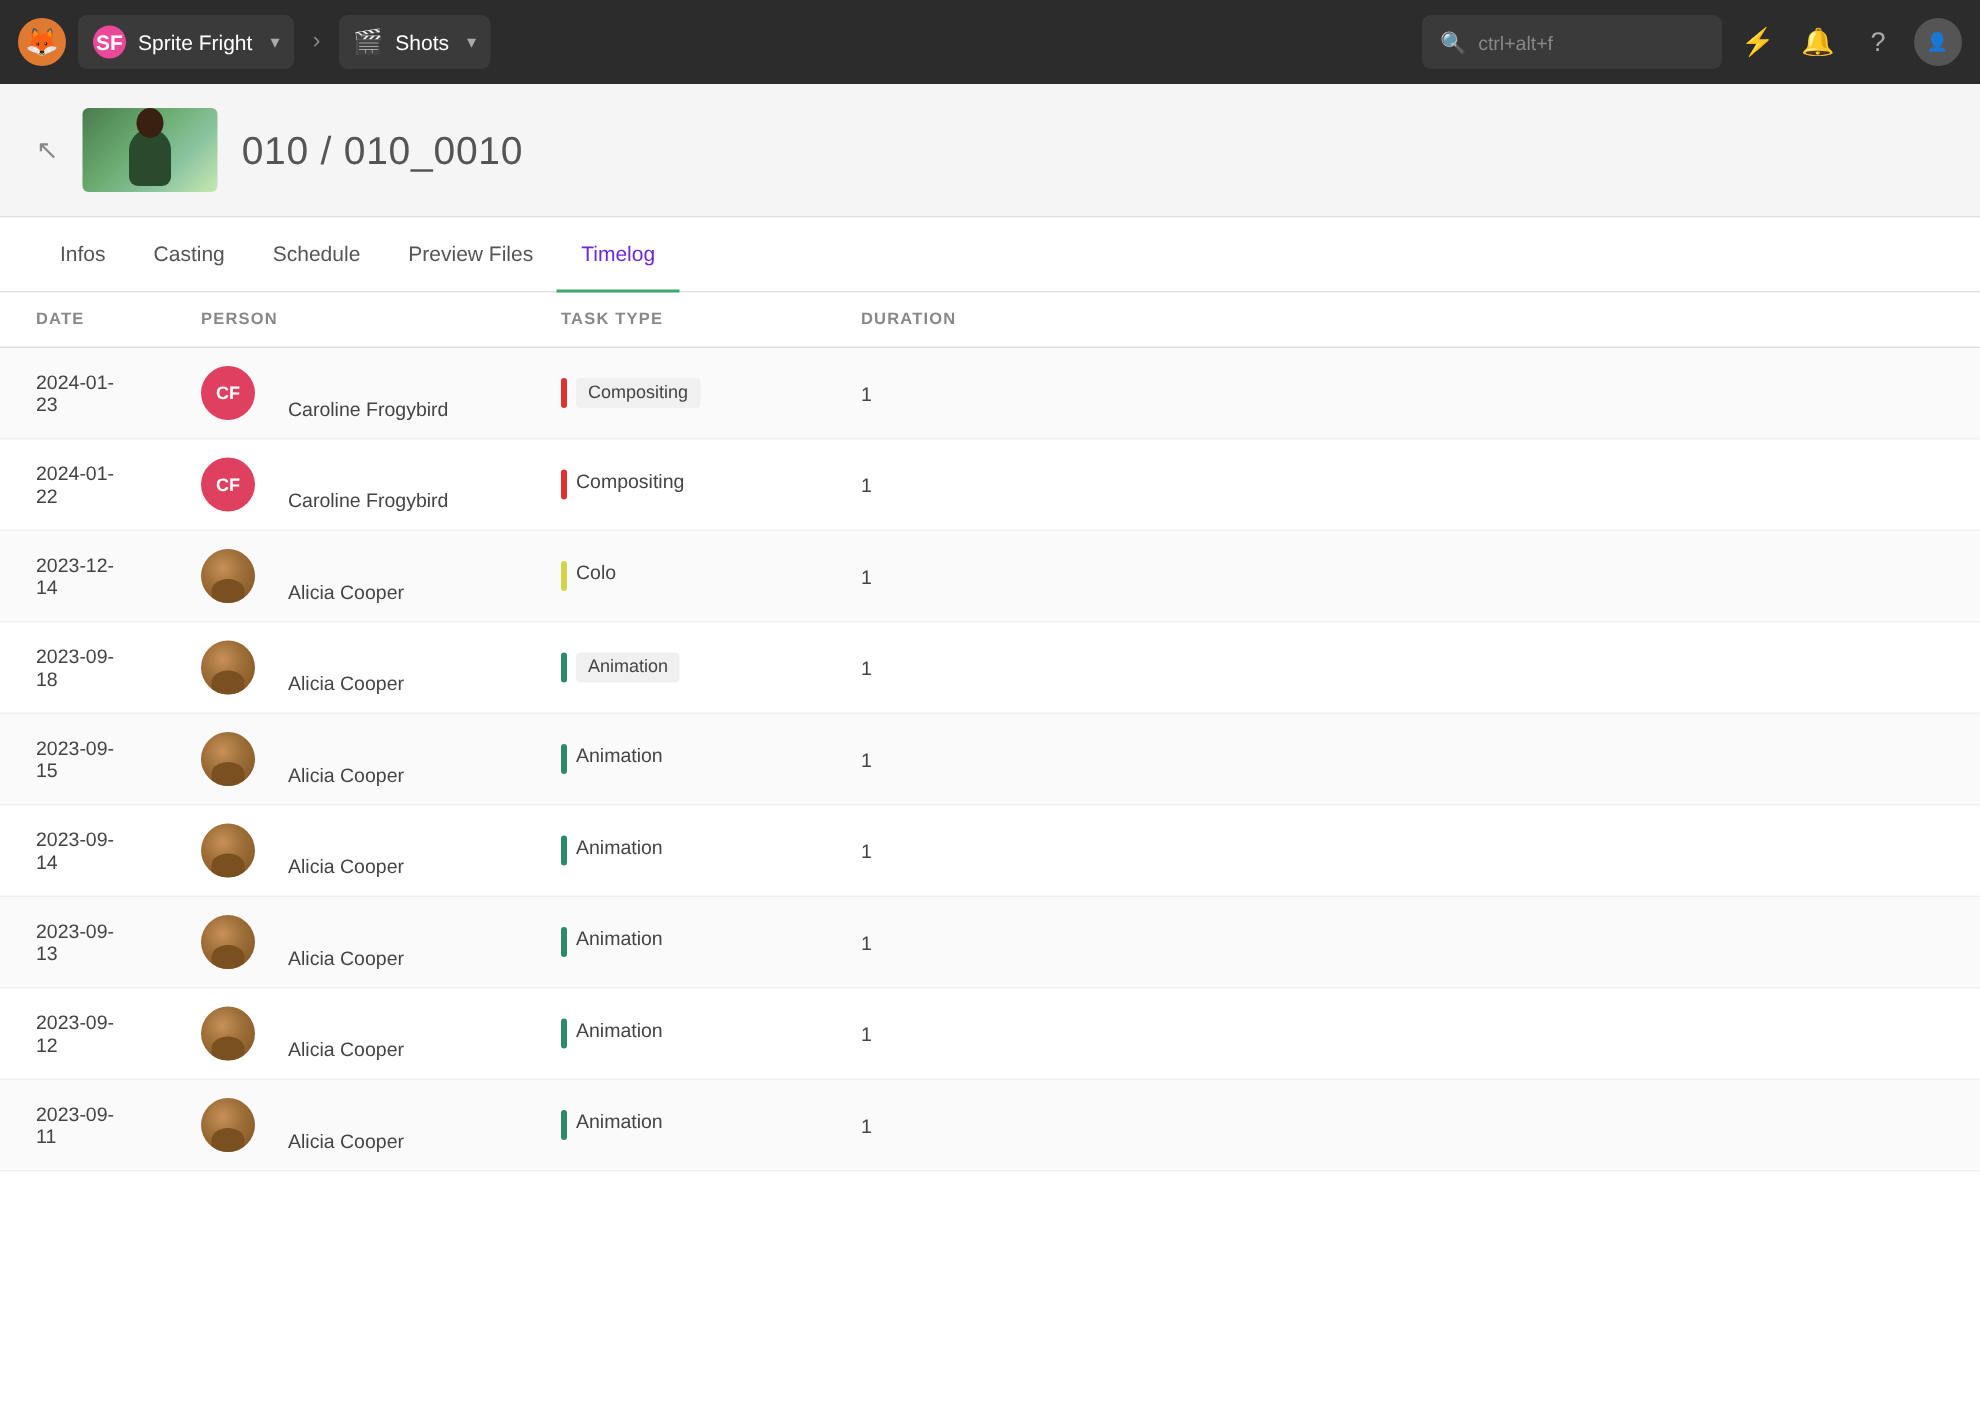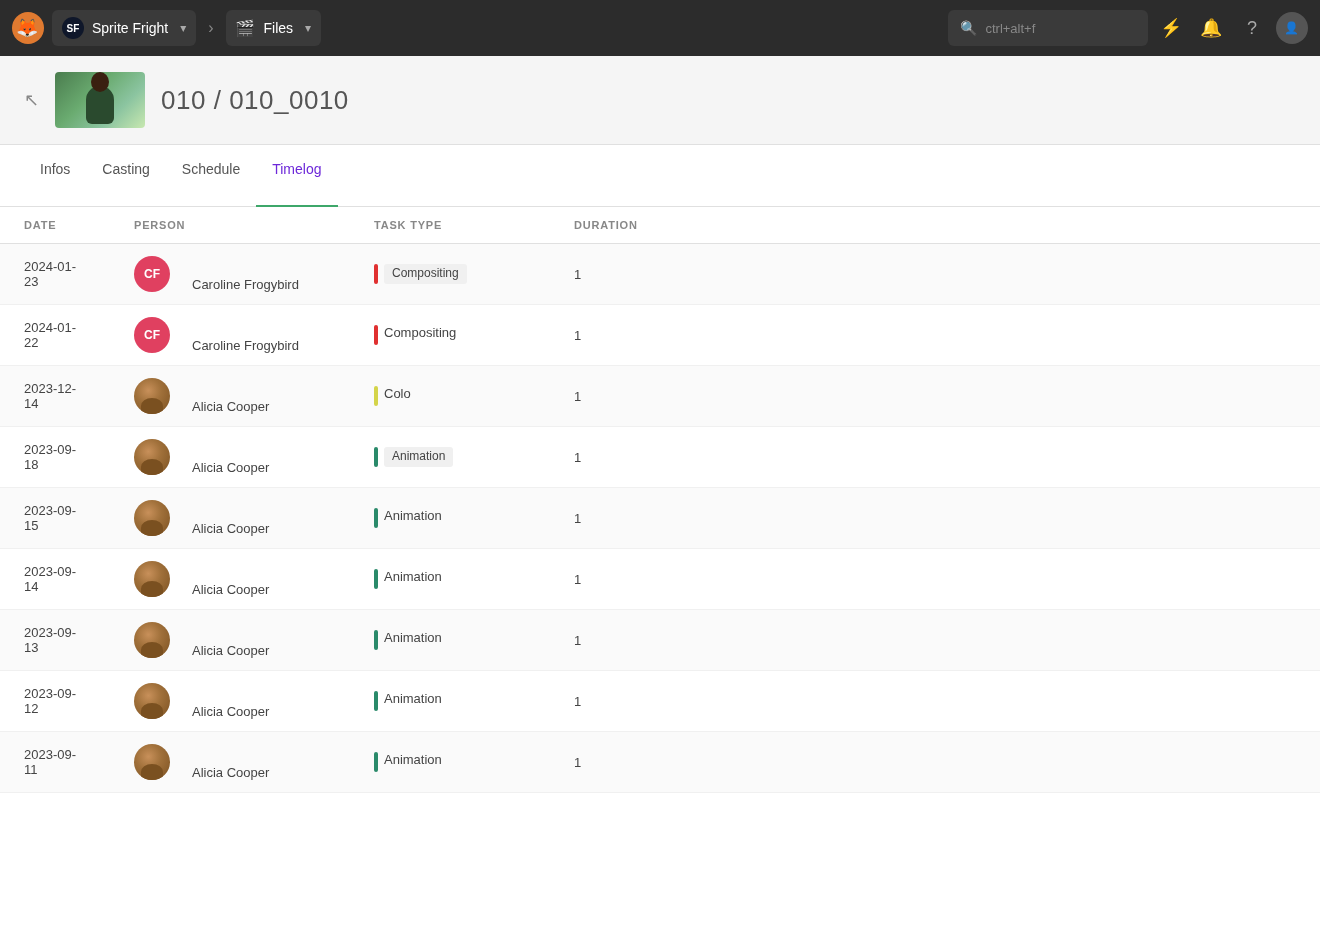--- a/index.html
+++ b/index.html
@@ -31,23 +31,23 @@
       padding: 4px 10px;
       gap: 8px;
       cursor: pointer;
       color: #fff;
       font-size: 14px;
       height: 36px;
     }
     .project-dot {
       width: 22px; height: 22px;
       border-radius: 50%;
-      background: #0f172a;
+      background: #ec4899;
       display: flex; align-items: center; justify-content: center;
-      font-size: 10px; color: #fff; font-weight: bold;
+      font-size: 14px; color: #fff; font-weight: bold;
       flex-shrink: 0;
     }
     .chevron-icon { color: #aaa; font-size: 12px; margin-left: 4px; }
     .breadcrumb-arrow { color: #888; font-size: 16px; padding: 0 4px; }
     .section-selector {
       display: flex;
       align-items: center;
       background: #3a3a3a;
       border-radius: 6px;
       padding: 4px 10px;
@@ -144,21 +144,21 @@
     }
 
     
     .tabs {
       display: flex;
       gap: 0;
       padding: 0 24px;
       border-bottom: 1px solid #e0e0e0;
     }
     .tab {
-      padding: 16px 16px 28px;
+      padding: 16px 16px 16px;
       cursor: pointer;
       color: #555;
       font-size: 14px;
       border-bottom: 2px solid transparent;
       margin-bottom: -1px;
       text-decoration: none;
     }
     .tab.active {
       color: #6d28d9;
       border-bottom-color: #3ea76a;
@@ -275,21 +275,21 @@
   <div class="project-selector">
     <div class="project-dot">SF</div>
     <span>Sprite Fright</span>
     <span class="chevron-icon">▾</span>
   </div>
 
   <span class="breadcrumb-arrow">›</span>
 
   <div class="section-selector">
     <span class="section-icon">🎬</span>
-    <span>Files</span>
+    <span>Shots</span>
     <span class="chevron-icon">▾</span>
   </div>
 
   <div class="navbar-spacer"></div>
 
   <div class="search-box">
     <span class="search-icon">🔍</span>
     <span>ctrl+alt+f</span>
   </div>
 
@@ -320,20 +320,21 @@
   </div>
   <h1 class="shot-title">010 / 010_0010</h1>
 </div>
 
 <div class="main-content">
 
   <div class="tabs">
   <div class="tab">Infos</div>
       <div class="tab">Casting</div>
       <div class="tab">Schedule</div>
+      <div class="tab">Preview Files</div>
       <div class="tab active">Timelog</div>
     </div>
 
   <div class="table-container">
     <table class="timelog-table">
       <thead>
         <tr>
           <th class="td-date">DATE</th>
           <th class="td-person">PERSON</th>
           <th class="td-tasktype">TASK TYPE</th>

